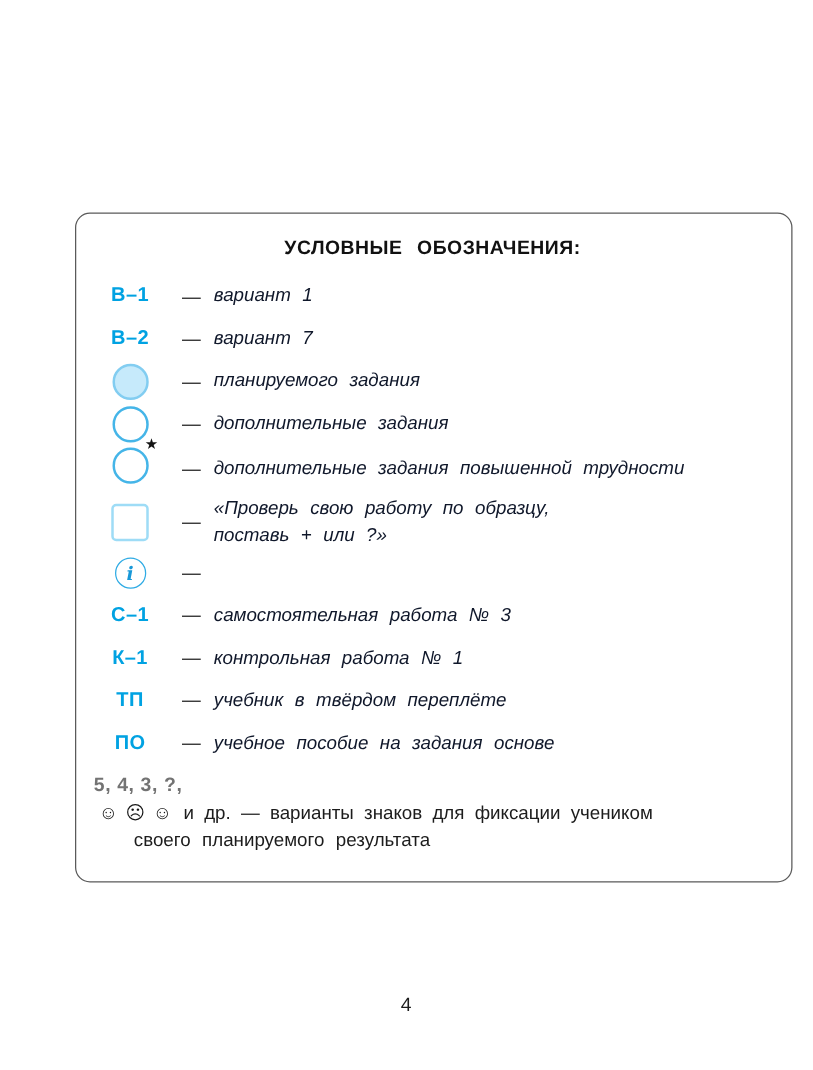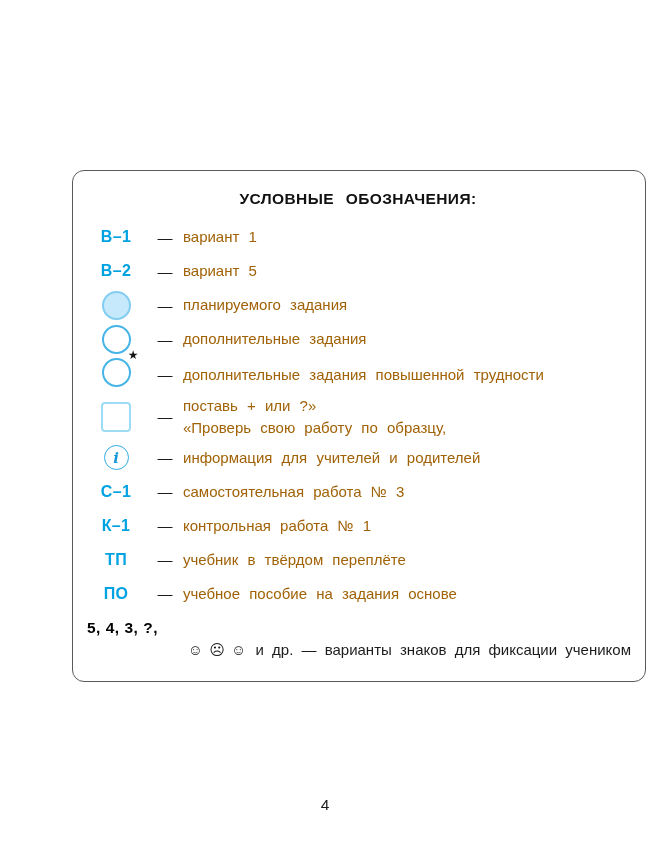--- a/index.html
+++ b/index.html
@@ -5,21 +5,21 @@
   * { margin: 0; padding: 0; box-sizing: border-box; }
   html, body { width: 650px; height: 856px; }
   body {
     background: #ffffff;
     font-family: "Liberation Sans", sans-serif;
     color: #1c1c1c;
     position: relative;
   }
   .legend-box {
     position: absolute;
-    left: 72px;
+    left: 60px;
     top: 170px;
     width: 574px;
     border: 1.6px solid #5a5a5a;
     border-radius: 12px;
     padding: 19px 14px 20px 12px;
     background: #ffffff;
   }
   .title {
     text-align: center;
     font-weight: bold;
@@ -53,21 +53,22 @@
     width: 36px;
     text-align: center;
     flex-shrink: 0;
     font-size: 15px;
     color: #1c1c1c;
   }
   .desc {
     font-size: 15px;
     word-spacing: 5px;
     line-height: 1.45;
-    color: #a16207;
+    color: #0f172a;
+    font-style: italic;
   }
   .circle {
     display: inline-block;
     width: 29px;
     height: 29px;
     border-radius: 50%;
     border: 2px solid #45b5e8;
     background: #ffffff;
   }
   .circle.filled {
@@ -101,34 +102,33 @@
     justify-content: center;
     font-family: "DejaVu Serif", serif;
     font-style: italic;
     font-weight: bold;
     font-size: 15px;
     color: #1798d8;
     background: #ffffff;
   }
   .footer-block { margin-top: 10px; }
   .marks {
-    color: #000000;
+    color: #737373;
     font-weight: bold;
     font-size: 15.5px;
     letter-spacing: 0.5px;
     margin-left: 2px;
     margin-bottom: 2px;
   }
   .footer-line2 {
     font-size: 15px;
     word-spacing: 4px;
     line-height: 1.5;
     margin-left: 6px;
     white-space: nowrap;
-    text-align: right;
   }
   .smileys {
     font-size: 15px;
     letter-spacing: 1px;
     color: #141414;
     word-spacing: 0;
   }
   .footer-line3 {
     font-size: 15px;
     word-spacing: 5px;
@@ -158,21 +158,21 @@
     </div>
     <span class="dash">—</span>
     <div class="desc">вариант 1</div>
   </div>
 
   <div class="row">
     <div class="sym">
       <span class="blue-label">В–2</span>
     </div>
     <span class="dash">—</span>
-    <div class="desc">вариант 5</div>
+    <div class="desc">вариант 7</div>
   </div>
 
   <div class="row">
     <div class="sym">
       <span class="circle filled"></span>
     </div>
     <span class="dash">—</span>
     <div class="desc">планируемого задания</div>
   </div>
 
@@ -194,31 +194,30 @@
     <span class="dash">—</span>
     <div class="desc">дополнительные задания повышенной трудности</div>
   </div>
 
   <div class="row">
     <div class="sym">
       <span class="square"></span>
     </div>
     <span class="dash">—</span>
     <div class="desc">
+      <div>«Проверь свою работу по образцу,</div>
       <div>поставь + или ?»</div>
-      <div>«Проверь свою работу по образцу,</div>
     </div>
   </div>
 
   <div class="row">
     <div class="sym">
       <span class="info-circle">i</span>
     </div>
     <span class="dash">—</span>
-    <div class="desc">информация для учителей и родителей</div>
   </div>
 
   <div class="row">
     <div class="sym">
       <span class="blue-label">С–1</span>
     </div>
     <span class="dash">—</span>
     <div class="desc">самостоятельная работа № 3</div>
   </div>
 
@@ -245,17 +244,18 @@
     <span class="dash">—</span>
     <div class="desc">учебное пособие на задания основе</div>
   </div>
 
   <div class="footer-block">
     <div class="marks">5, 4, 3, ?,</div>
     <div class="footer-line2">
       <span class="smileys">☺ ☹ ☺</span>
       <span>и др. — варианты знаков для фиксации учеником</span>
     </div>
+    <div class="footer-line3">своего планируемого результата</div>
   </div>
 
 </div>
 
 <div class="page-number">4</div>
 
 </body></html>

